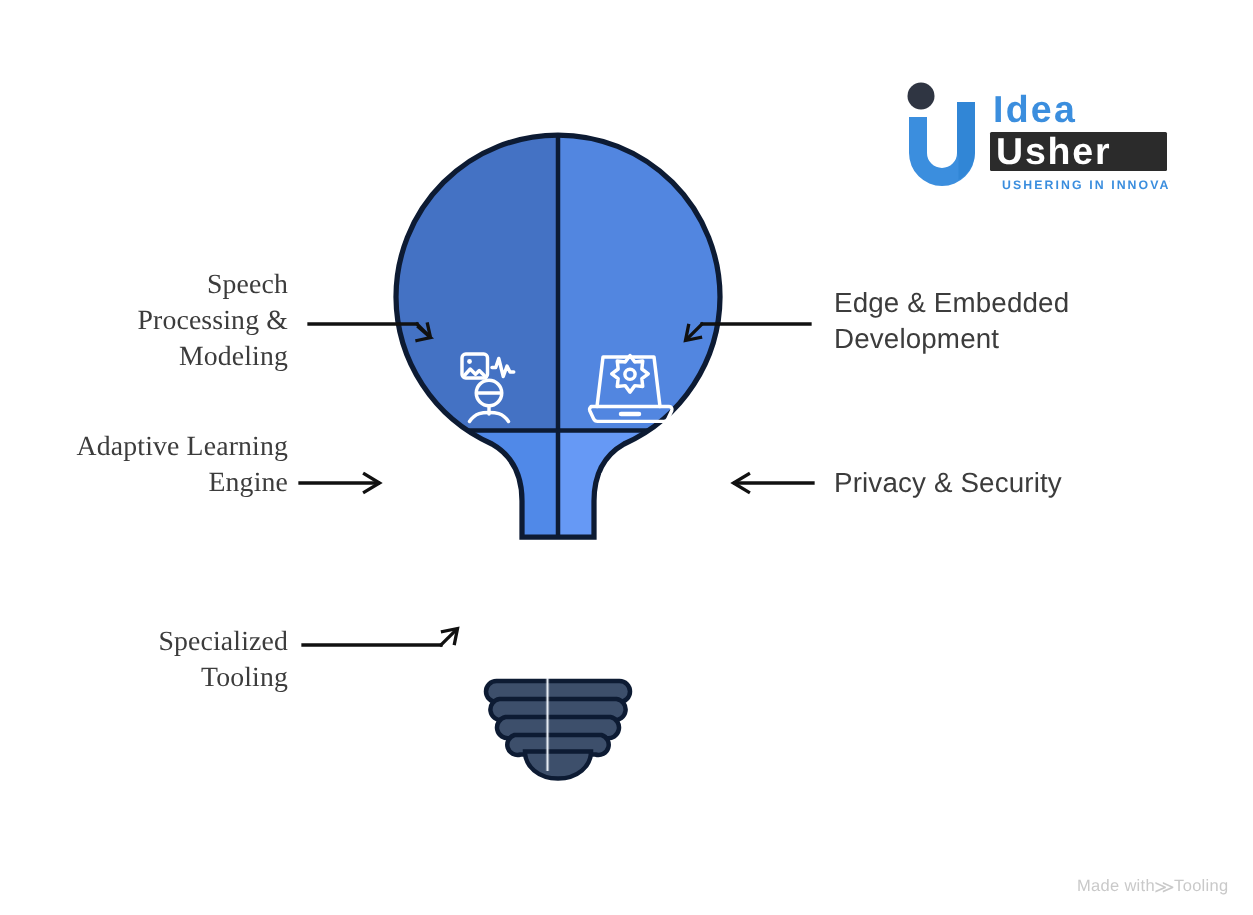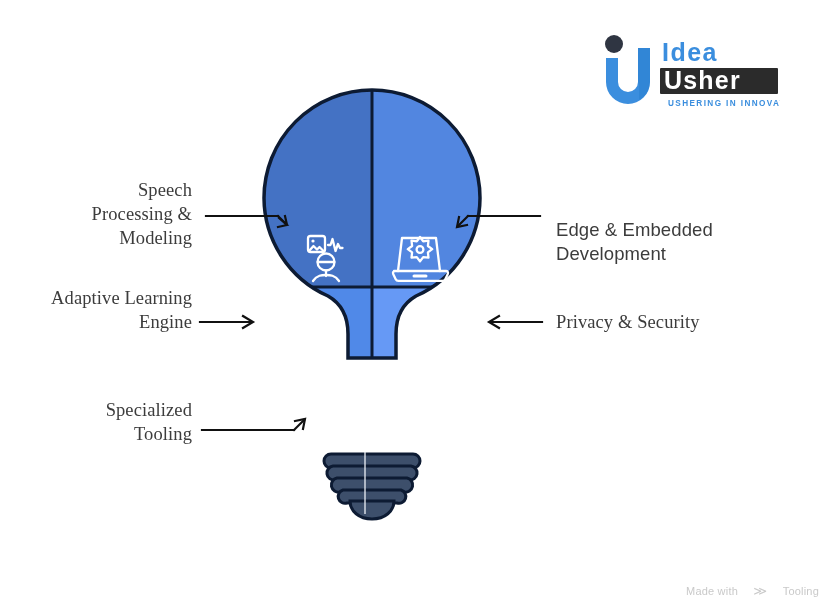--- a/index.html
+++ b/index.html
@@ -13,21 +13,21 @@
     position: relative;
     overflow: hidden;
     font-family: "Liberation Sans", sans-serif;
     color: #3c3c3c;
   }
 
   
   #logo {
     position: absolute;
     left: 600px;
-    top: 32px;
+    top: 52px;
     width: 180px;
     height: 80px;
   }
 
   
   #stage {
     position: absolute;
     left: 0;
     top: 0;
     width: 835px;
@@ -41,34 +41,34 @@
     line-height: 24px;
     color: #3c3c3c;
     white-space: pre-line;
     letter-spacing: 0.1px;
   }
   .label.right-align { text-align: right; font-family: Liberation Serif, serif; }
   .label.left-align  { text-align: left; }
 
   #label-speech      { left: 10px;  top: 178px; width: 182px; }
   #label-adaptive    { left: 10px;  top: 286px; width: 182px; }
-  #label-tooling     { left: 10px;  top: 398px; width: 182px; }
-  #label-edge        { left: 556px; top: 190px; width: 250px; margin-top: 28px; }
-  #label-privacy     { left: 556px; top: 310px; width: 250px; font-family: Liberation Serif, serif; }
+  #label-tooling     { left: 10px;  top: 416px; width: 182px; }
+  #label-edge        { left: 556px; top: 190px; width: 250px; }
+  #label-privacy     { left: 556px; top: 310px; width: 250px; }
 
   
   #watermark {
     position: absolute;
     right: 16px;
     bottom: 12px;
     font-size: 11px;
     color: #c9c9c9;
     display: flex;
     align-items: center;
-    gap: 16px;
+    gap: 0;
     letter-spacing: 0.2px;
   }
   #watermark .np-glyph {
     display: inline-block;
     color: #c9c9c9;
     font-size: 12px;
     transform: scaleX(1.1);
   }
 </style>
 </head>

